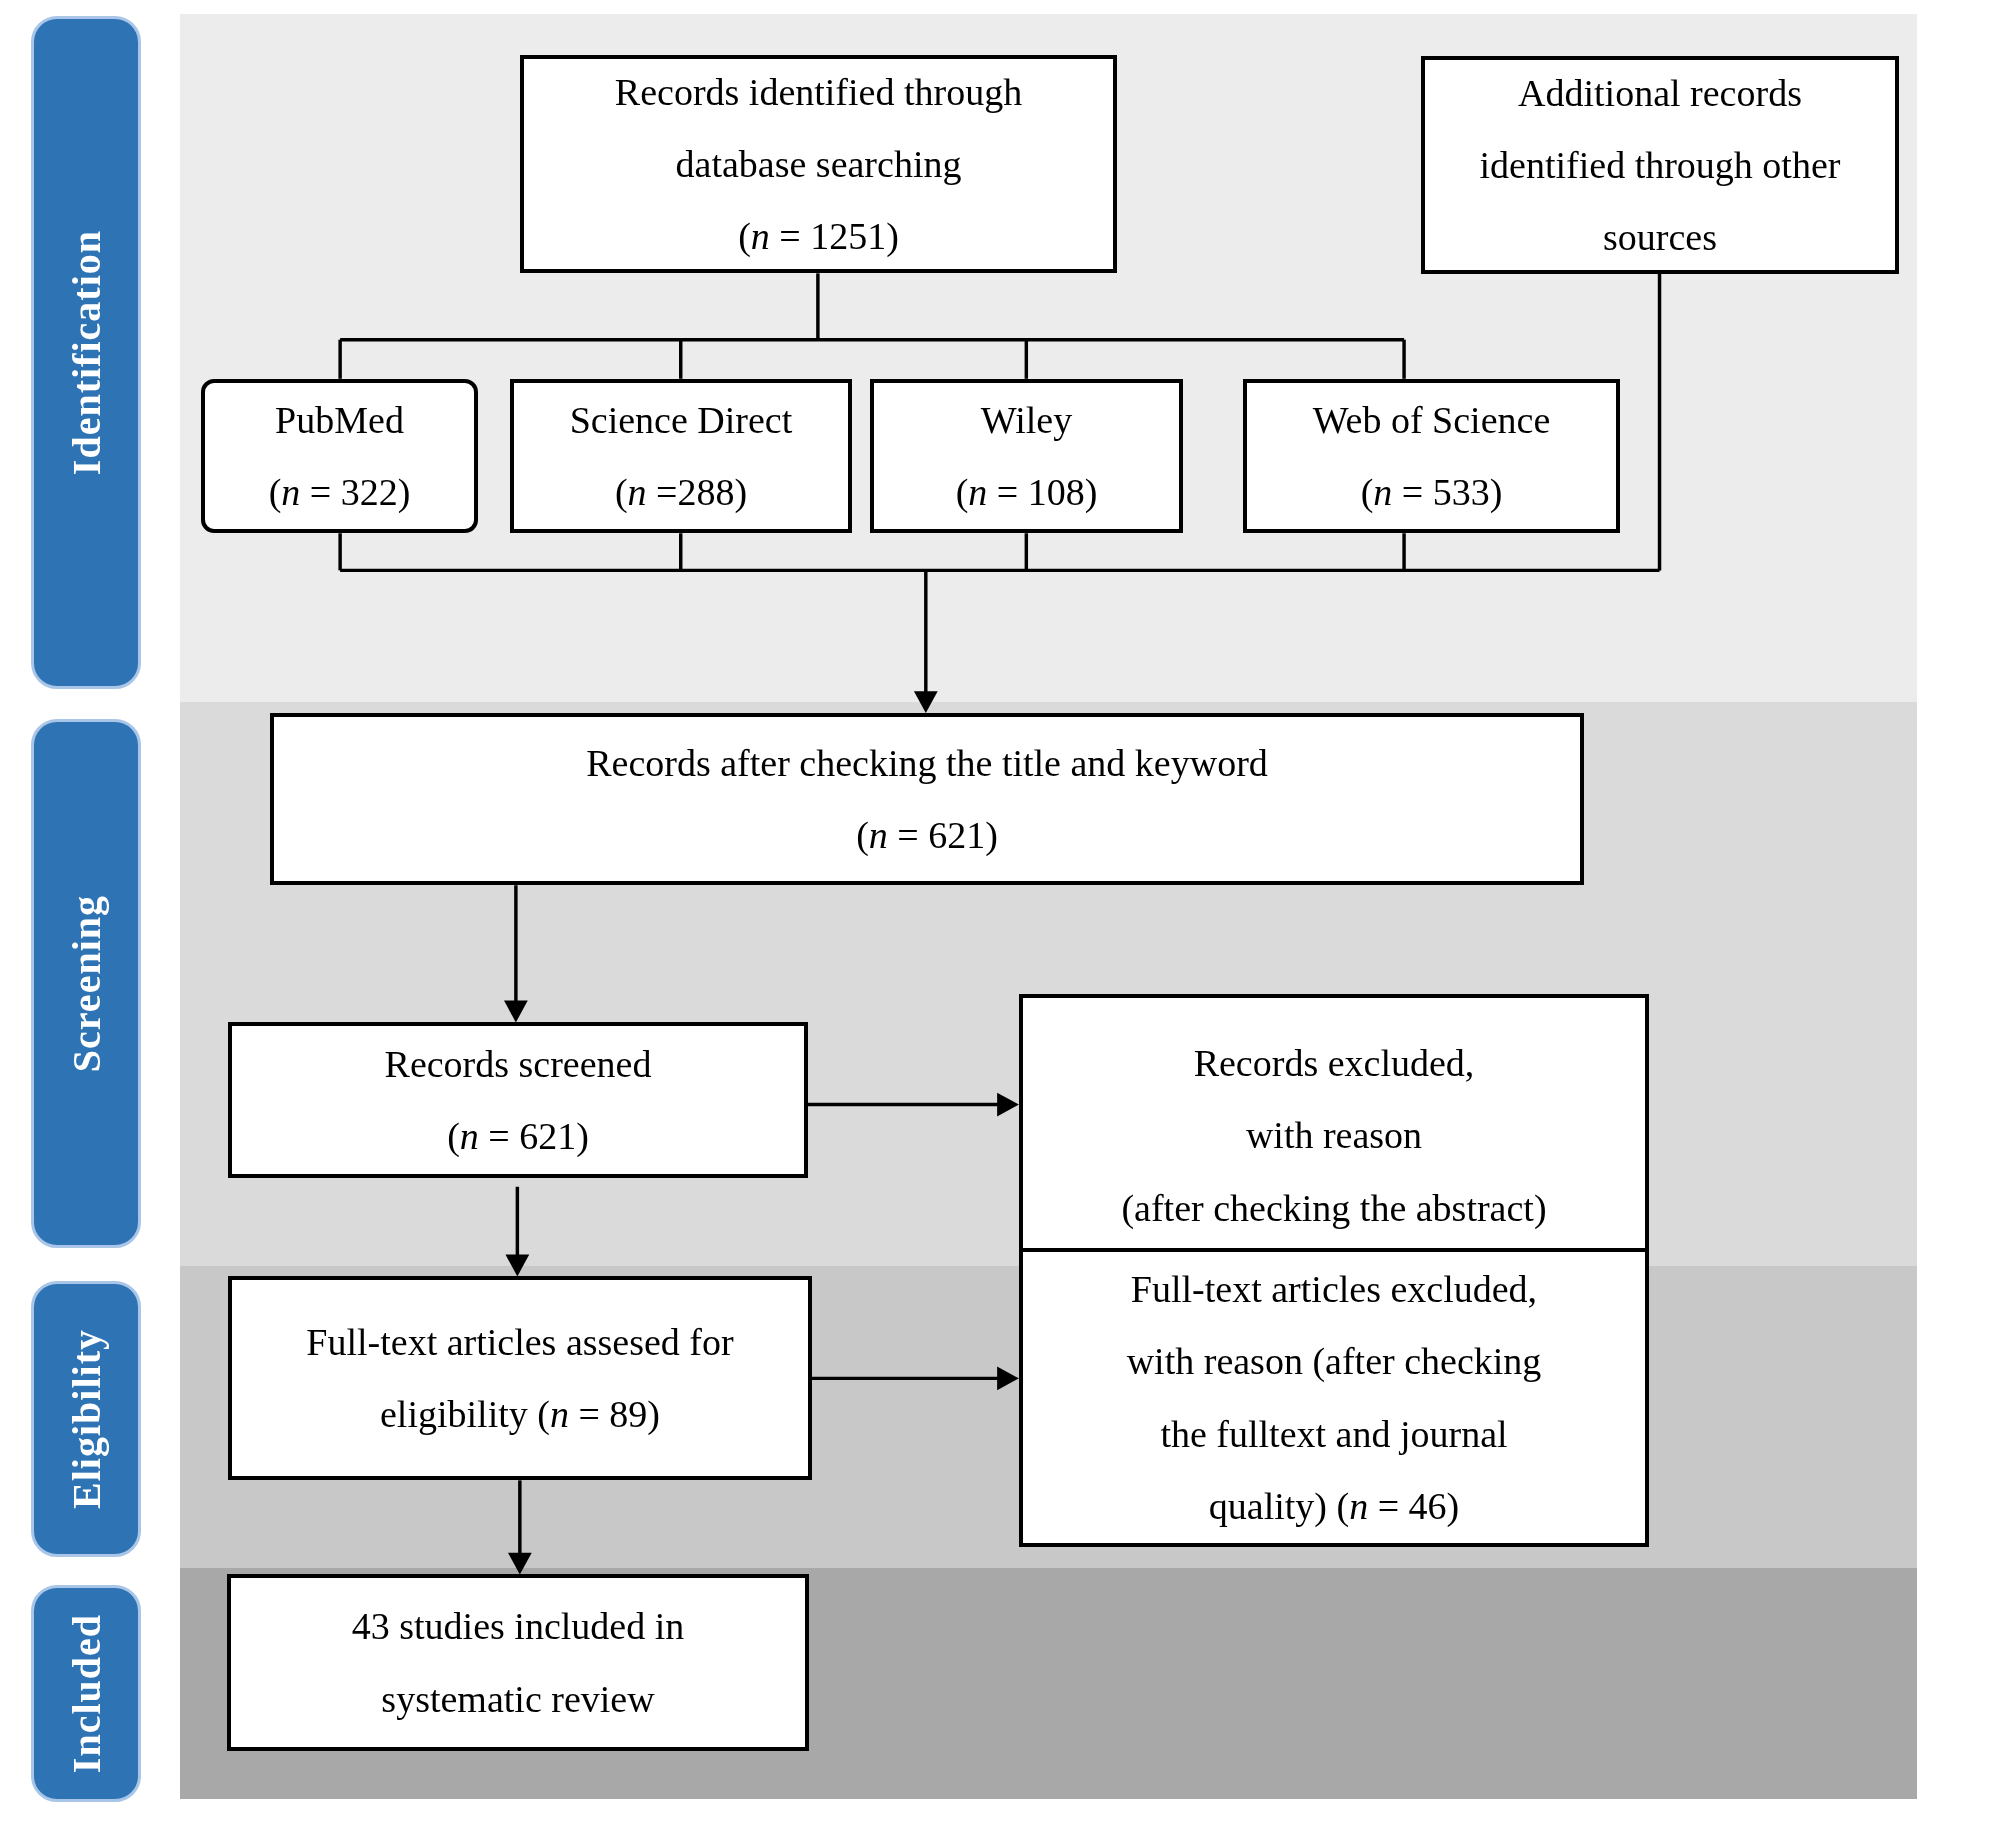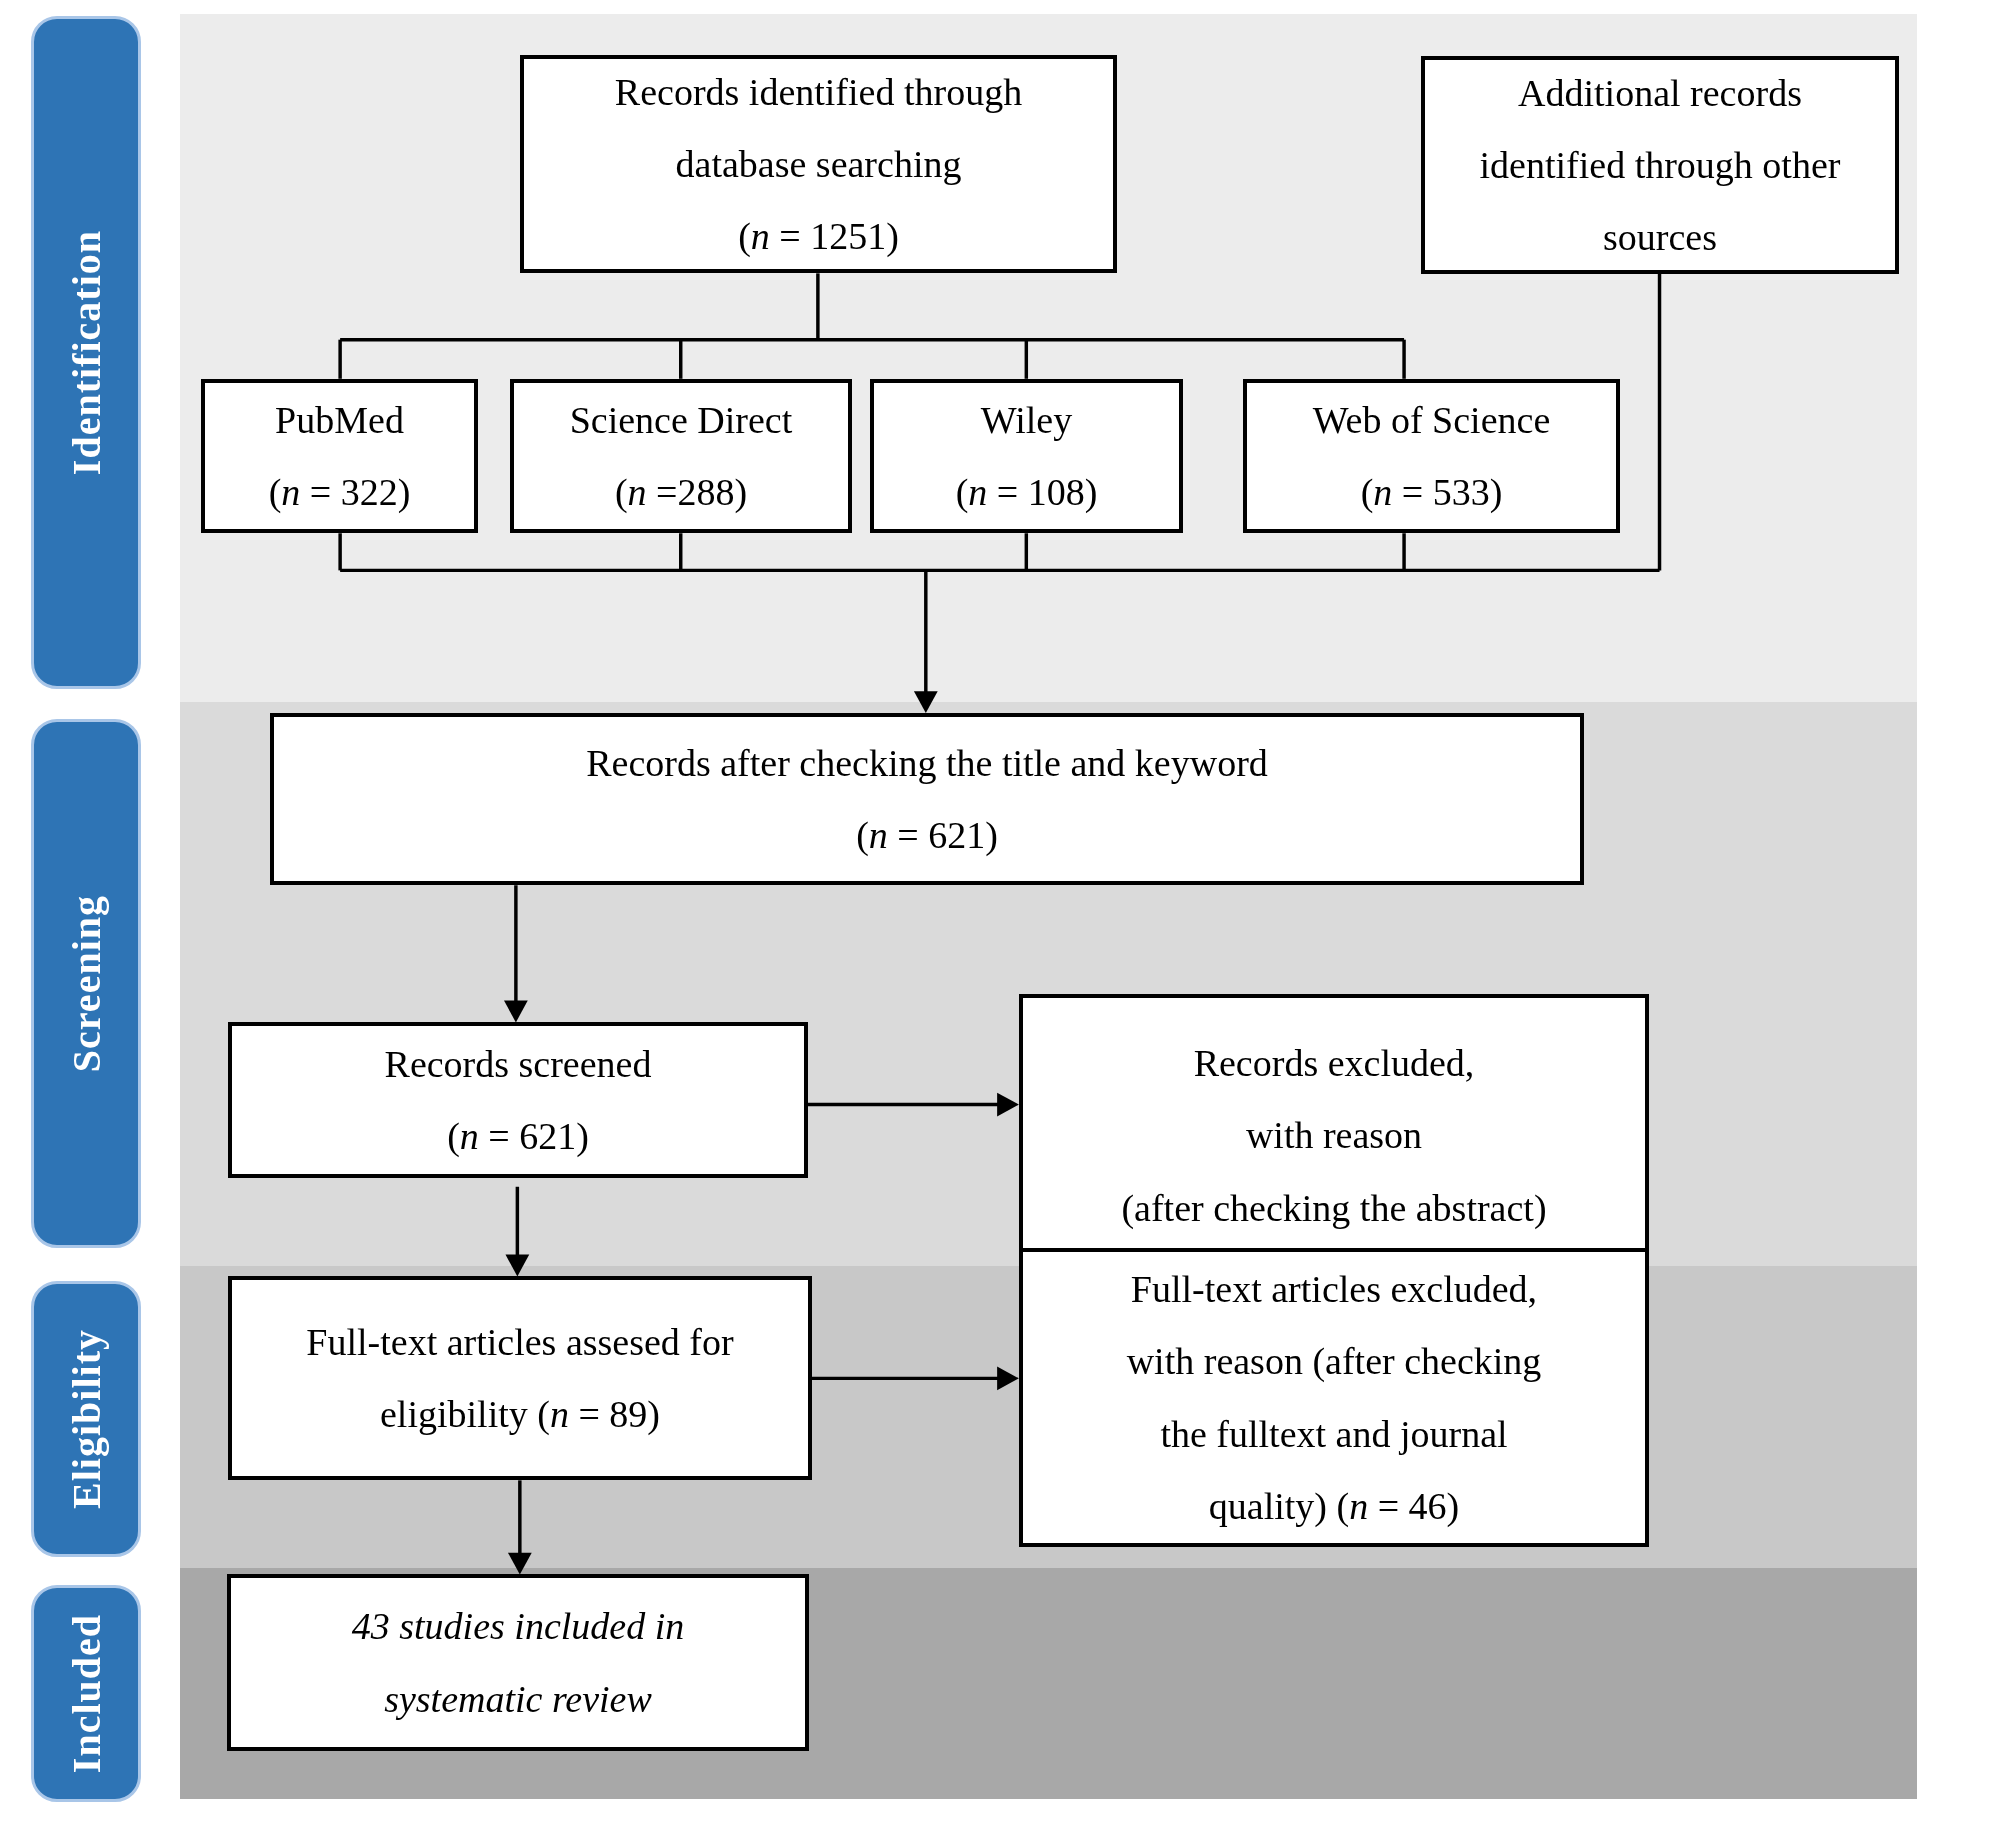--- a/index.html
+++ b/index.html
@@ -25,30 +25,30 @@
   .pill-included{top:1585px;height:217px;}
 
   .box{position:absolute;background:#ffffff;border:4.5px solid #000000;
        box-sizing:border-box;display:flex;flex-direction:column;
        align-items:center;justify-content:center;text-align:center;
        font-size:38px;line-height:1.9;color:#000;padding:0 10px;}
   .box .tline{white-space:nowrap;}
 
   #box-records-identified{left:520px;top:55px;width:597px;height:218px;}
   #box-additional-records{left:1421px;top:56px;width:478px;height:218px;}
-  #box-pubmed{left:201px;top:379px;width:277px;height:154px;}
+  #box-pubmed{left:201px;top:379px;width:277px;height:154px;border-radius:13px;}
   #box-science-direct{left:510px;top:379px;width:342px;height:154px;}
   #box-wiley{left:870px;top:379px;width:313px;height:154px;font-family:Liberation Serif, serif;}
   #box-web-of-science{left:1215px;top:379px;width:377px;height:154px;margin-left:28px;}
   #box-records-after-check{left:270px;top:713px;width:1314px;height:172px;}
   #box-records-screened{left:228px;top:1022px;width:580px;height:156px;}
   #box-records-excluded{left:1019px;top:994px;width:630px;height:283px;}
   #box-fulltext-assessed{left:228px;top:1276px;width:584px;height:204px;}
   #box-fulltext-excluded{left:1019px;top:1248px;width:630px;height:299px;}
-  #box-included-studies{left:227px;top:1574px;width:582px;height:177px;font-style:italic;}
+  #box-included-studies{left:227px;top:1574px;width:582px;height:177px;}
 
   #connectors{position:absolute;left:0;top:0;pointer-events:none;}
 </style>
 </head>
 <body>
 
 <div id="diagram">
 
   <div class="band band-identification" style="background-color: rgb(236, 236, 236);"></div>
   <div class="band band-screening" style="background-color: rgb(218, 218, 218);"></div>

